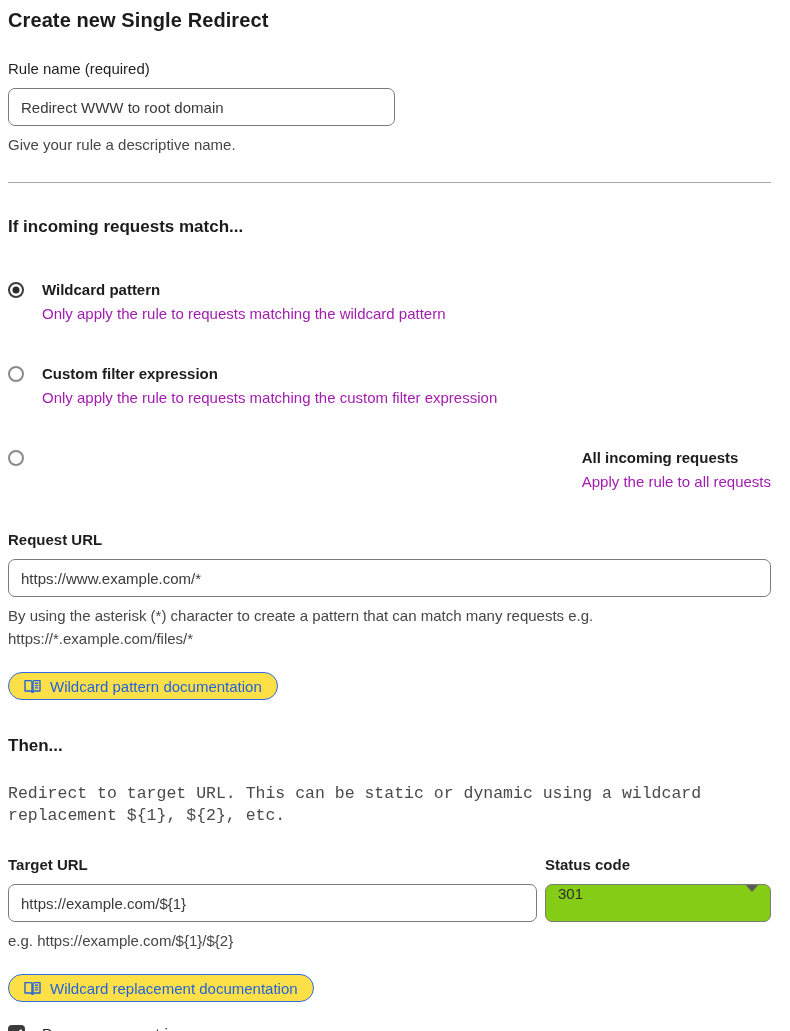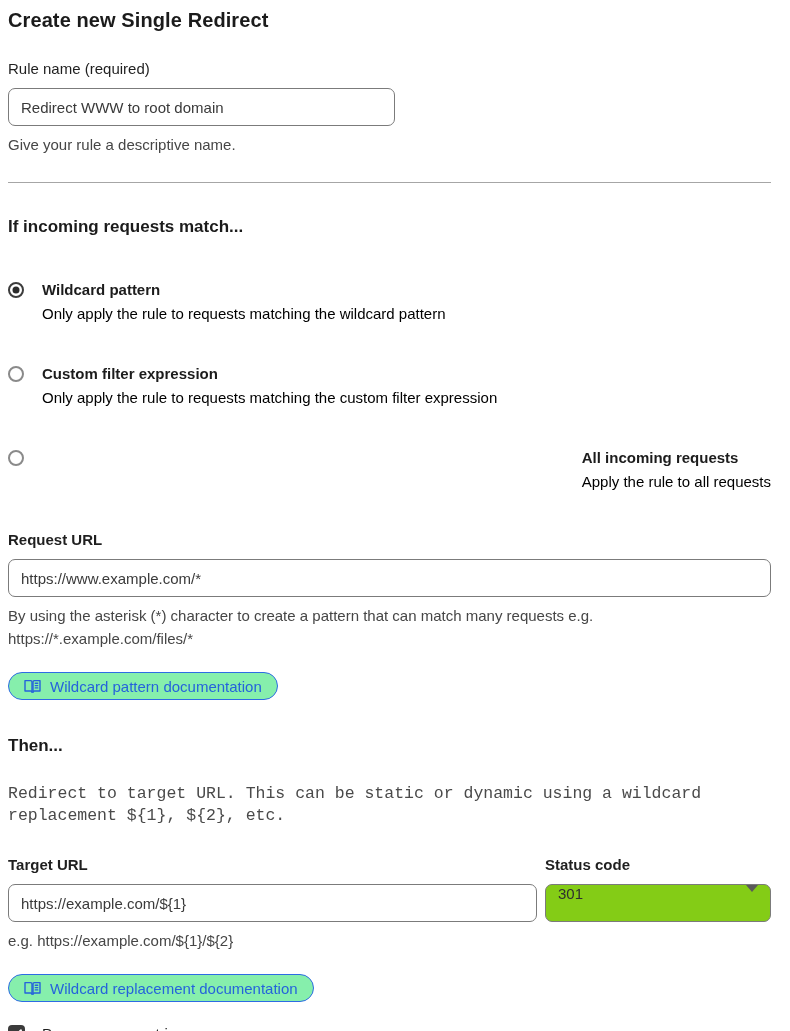--- a/index.html
+++ b/index.html
@@ -101,35 +101,35 @@
     font-size: 15px;
     line-height: 22px;
     font-weight: 700;
     color: #1c1c1c;
     cursor: pointer;
   }
   .radio-text .radio-desc {
     margin-top: 2px;
     font-size: 15px;
     line-height: 22px;
-    color: #000000;
+    color: #a21caf;
   }
 
   .request-url-label { margin-top: 37px; font-weight: 700; }
 
   .doc-pill {
     margin-top: 22px;
     display: inline-flex;
     align-items: center;
     gap: 9px;
     height: 28px;
     padding: 0 15px;
     border: 1px solid #2e6be4;
     border-radius: 14px;
-    background: #86efac;
+    background: #fde047;
     color: #2563db;
     font-family: "Liberation Sans", "DejaVu Sans", sans-serif;
     font-size: 15px;
     cursor: pointer;
   }
   .doc-pill svg { display: block; }
 
   .then-paragraph {
     margin-top: 26px;
     font-size: 16.5px;

